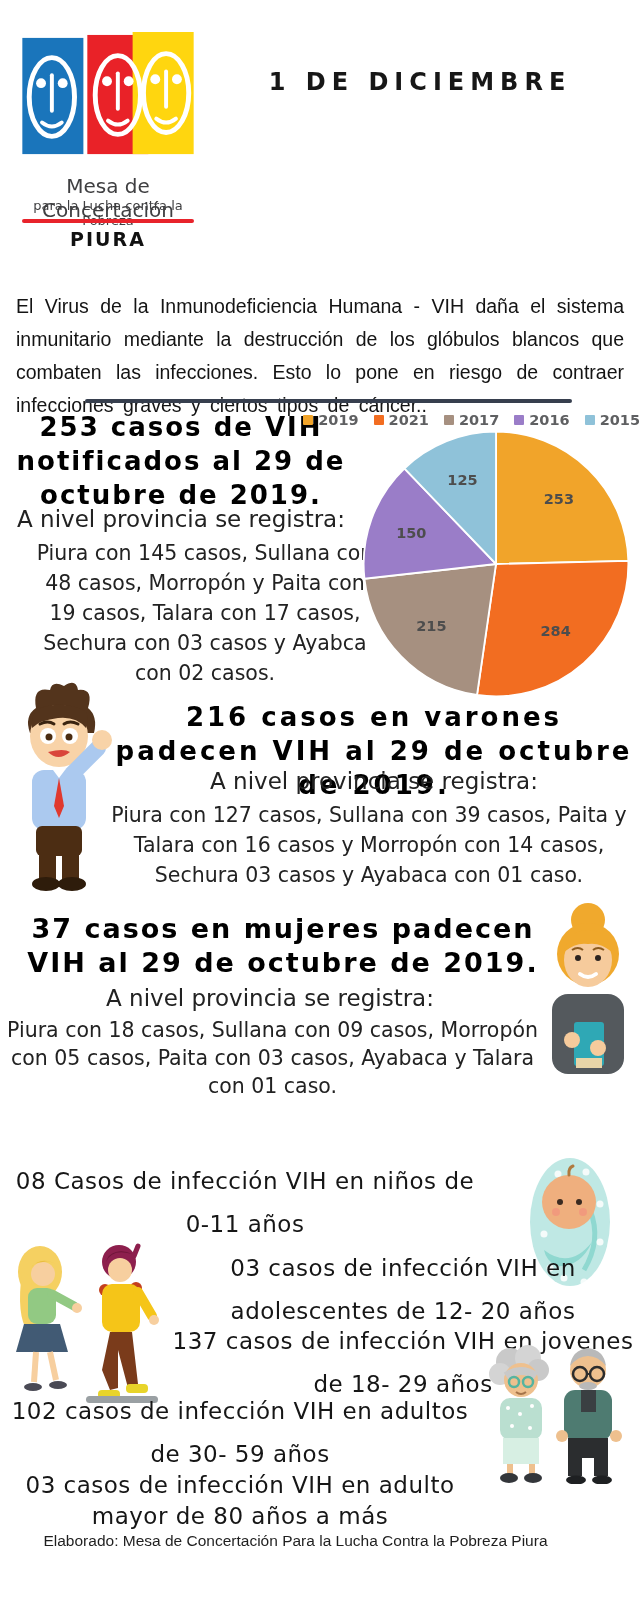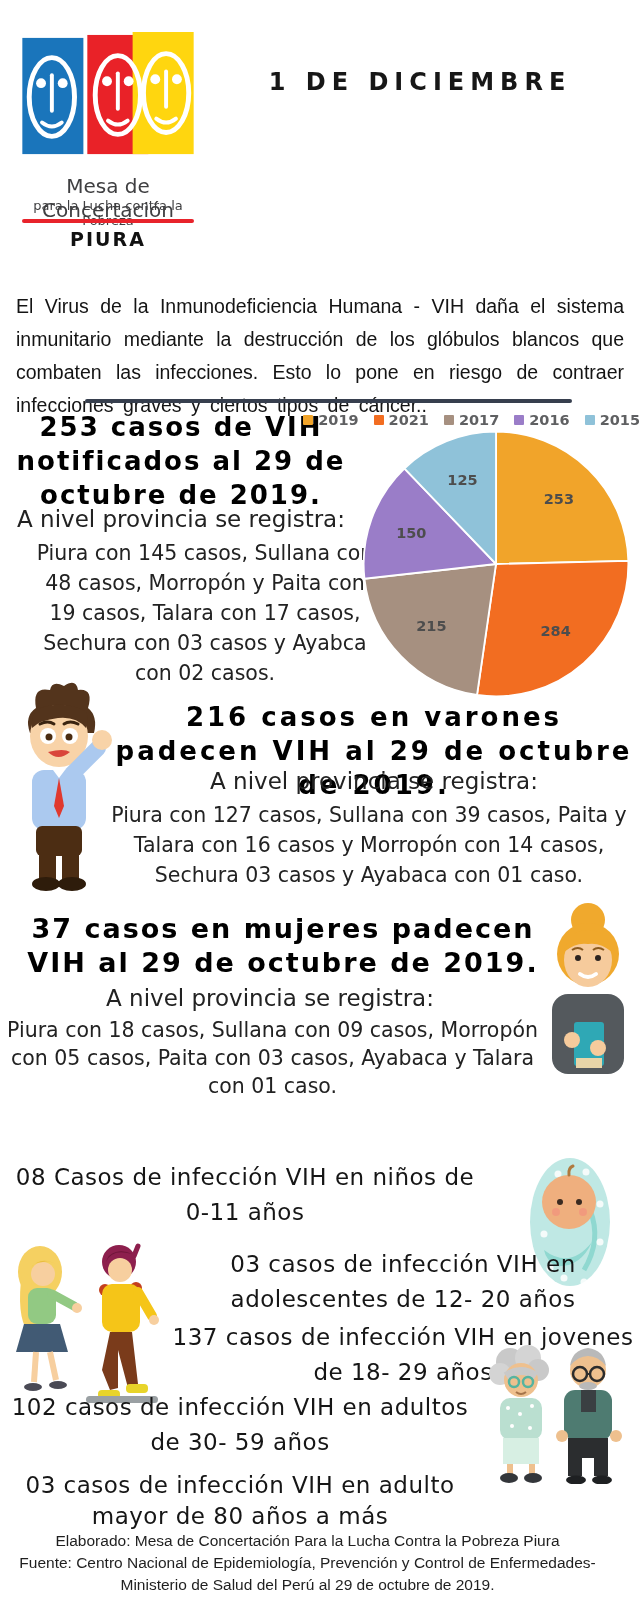--- a/index.html
+++ b/index.html
@@ -30,21 +30,21 @@
   .sec-sub{font-size:23px;color:#222;}
   .sec-detail{font-size:20.5px;line-height:30px;color:#222;}
 
   
   .legend{display:flex;justify-content:center;gap:15px;align-items:center;}
   .legend-item{display:flex;align-items:center;gap:5px;font-size:14.5px;font-weight:bold;color:#5f6062;}
   .legend-swatch{width:10px;height:10px;display:inline-block;border-radius:1px;}
   .slice-label{font-size:16px;font-weight:bold;fill:#4d4d4d;}
 
   .age-heading{font-size:27.5px;letter-spacing:1px;}
-  .age-text{font-size:23px;line-height:35px;letter-spacing:0.5px;color:#161616;}
+  .age-text{font-size:23px;line-height:43px;letter-spacing:0.5px;color:#161616;}
 
   .footer-text{font-family:"Liberation Sans",sans-serif;font-size:15.5px;line-height:22px;color:#1f1f1f;}
 </style>
 </head>
 <body>
 
 <div id="poster">
 
   <svg class="abs" style="left:22px;top:32px;" width="172" height="128" viewBox="0 0 174 130">
     <rect x="0" y="6" width="62" height="118" fill="#1a75bb"></rect>
@@ -260,18 +260,17 @@
     <rect x="105" y="58" width="15" height="22" fill="#3a3f42"></rect>
     <rect x="92" y="106" width="40" height="38" fill="#2b2d2f"></rect>
     <rect x="106" y="126" width="12" height="18" fill="#ffffff"></rect>
     <circle cx="86" cy="104" r="6" fill="#eec08e"></circle>
     <circle cx="140" cy="104" r="6" fill="#eec08e"></circle>
     <ellipse cx="100" cy="148" rx="10" ry="4.5" fill="#1e2022"></ellipse>
     <ellipse cx="126" cy="148" rx="10" ry="4.5" fill="#1e2022"></ellipse>
   </svg>
   <div class="abs center age-text" style="left:4px;top:1470px;width:472px;line-height:31px;">03 casos de infección VIH en adulto mayor de 80 años a más</div>
 
-  <div class="abs center footer-text" style="left:12px;top:1530px;width:591px;">
+  <div class="abs center footer-text" style="left:0px;top:1530px;width:591px;">
     <div>Elaborado: Mesa de Concertación Para la Lucha Contra la Pobreza Piura</div>
-    <div>Fuente: Centro Nacional de Epidemiología, Prevención y Control de Enfermedades-Ministerio de Salud del Perú al 29 de octubre de 2019.</div>
   </div>
 
 </div>
 
 </body></html>

